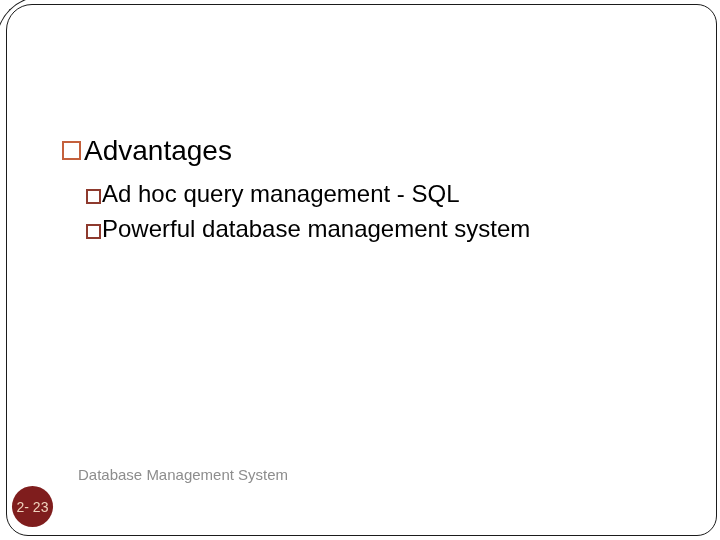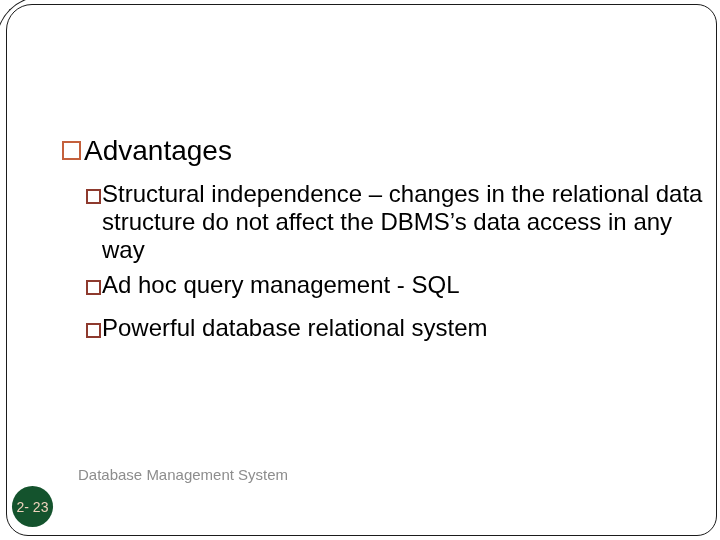--- a/index.html
+++ b/index.html
@@ -78,21 +78,21 @@
     width: 15px; height: 15px;
     border: 2px solid #8e3a2e;
     margin-right: 1px;
     vertical-align: -2px;
   }
   .page-badge {
     position: absolute;
     left: 12px; top: 486px;
     width: 41px; height: 41px;
     border-radius: 50%;
-    background: #14532d;
+    background: #7f1d1d;
     display: flex;
     align-items: center;
     justify-content: center;
   }
   .page-badge span {
     color: #f0d3bd;
     font-size: 14px;
     white-space: nowrap;
   }
   .footer {
@@ -110,28 +110,25 @@
 <div class="slide">
 
   <div class="corner-arc"></div>
   <div class="frame"></div>
 
 
   <div class="content">
 
     <p class="li l1"><span class="sq sq1"></span><span class="txt">Advantages</span></p>
 
-    <p class="li l2"><span class="sq sq2"></span><span class="txt">Structural independence – changes in the relational data
-structure do not affect the DBMS’s data access in any
-way</span></p>
 
 
     <p class="li l2"><span class="sq sq2"></span><span class="txt">Ad hoc query management - SQL</span></p>
 
-    <p class="li l2"><span class="sq sq2"></span><span class="txt">Powerful database relational system</span></p>
+    <p class="li l2"><span class="sq sq2"></span><span class="txt">Powerful database management system</span></p>
 
   </div>
 
   <div class="page-badge">
     <span>2- 23</span>
   </div>
 
   <div class="footer">Database Management System</div>
 
 </div>

